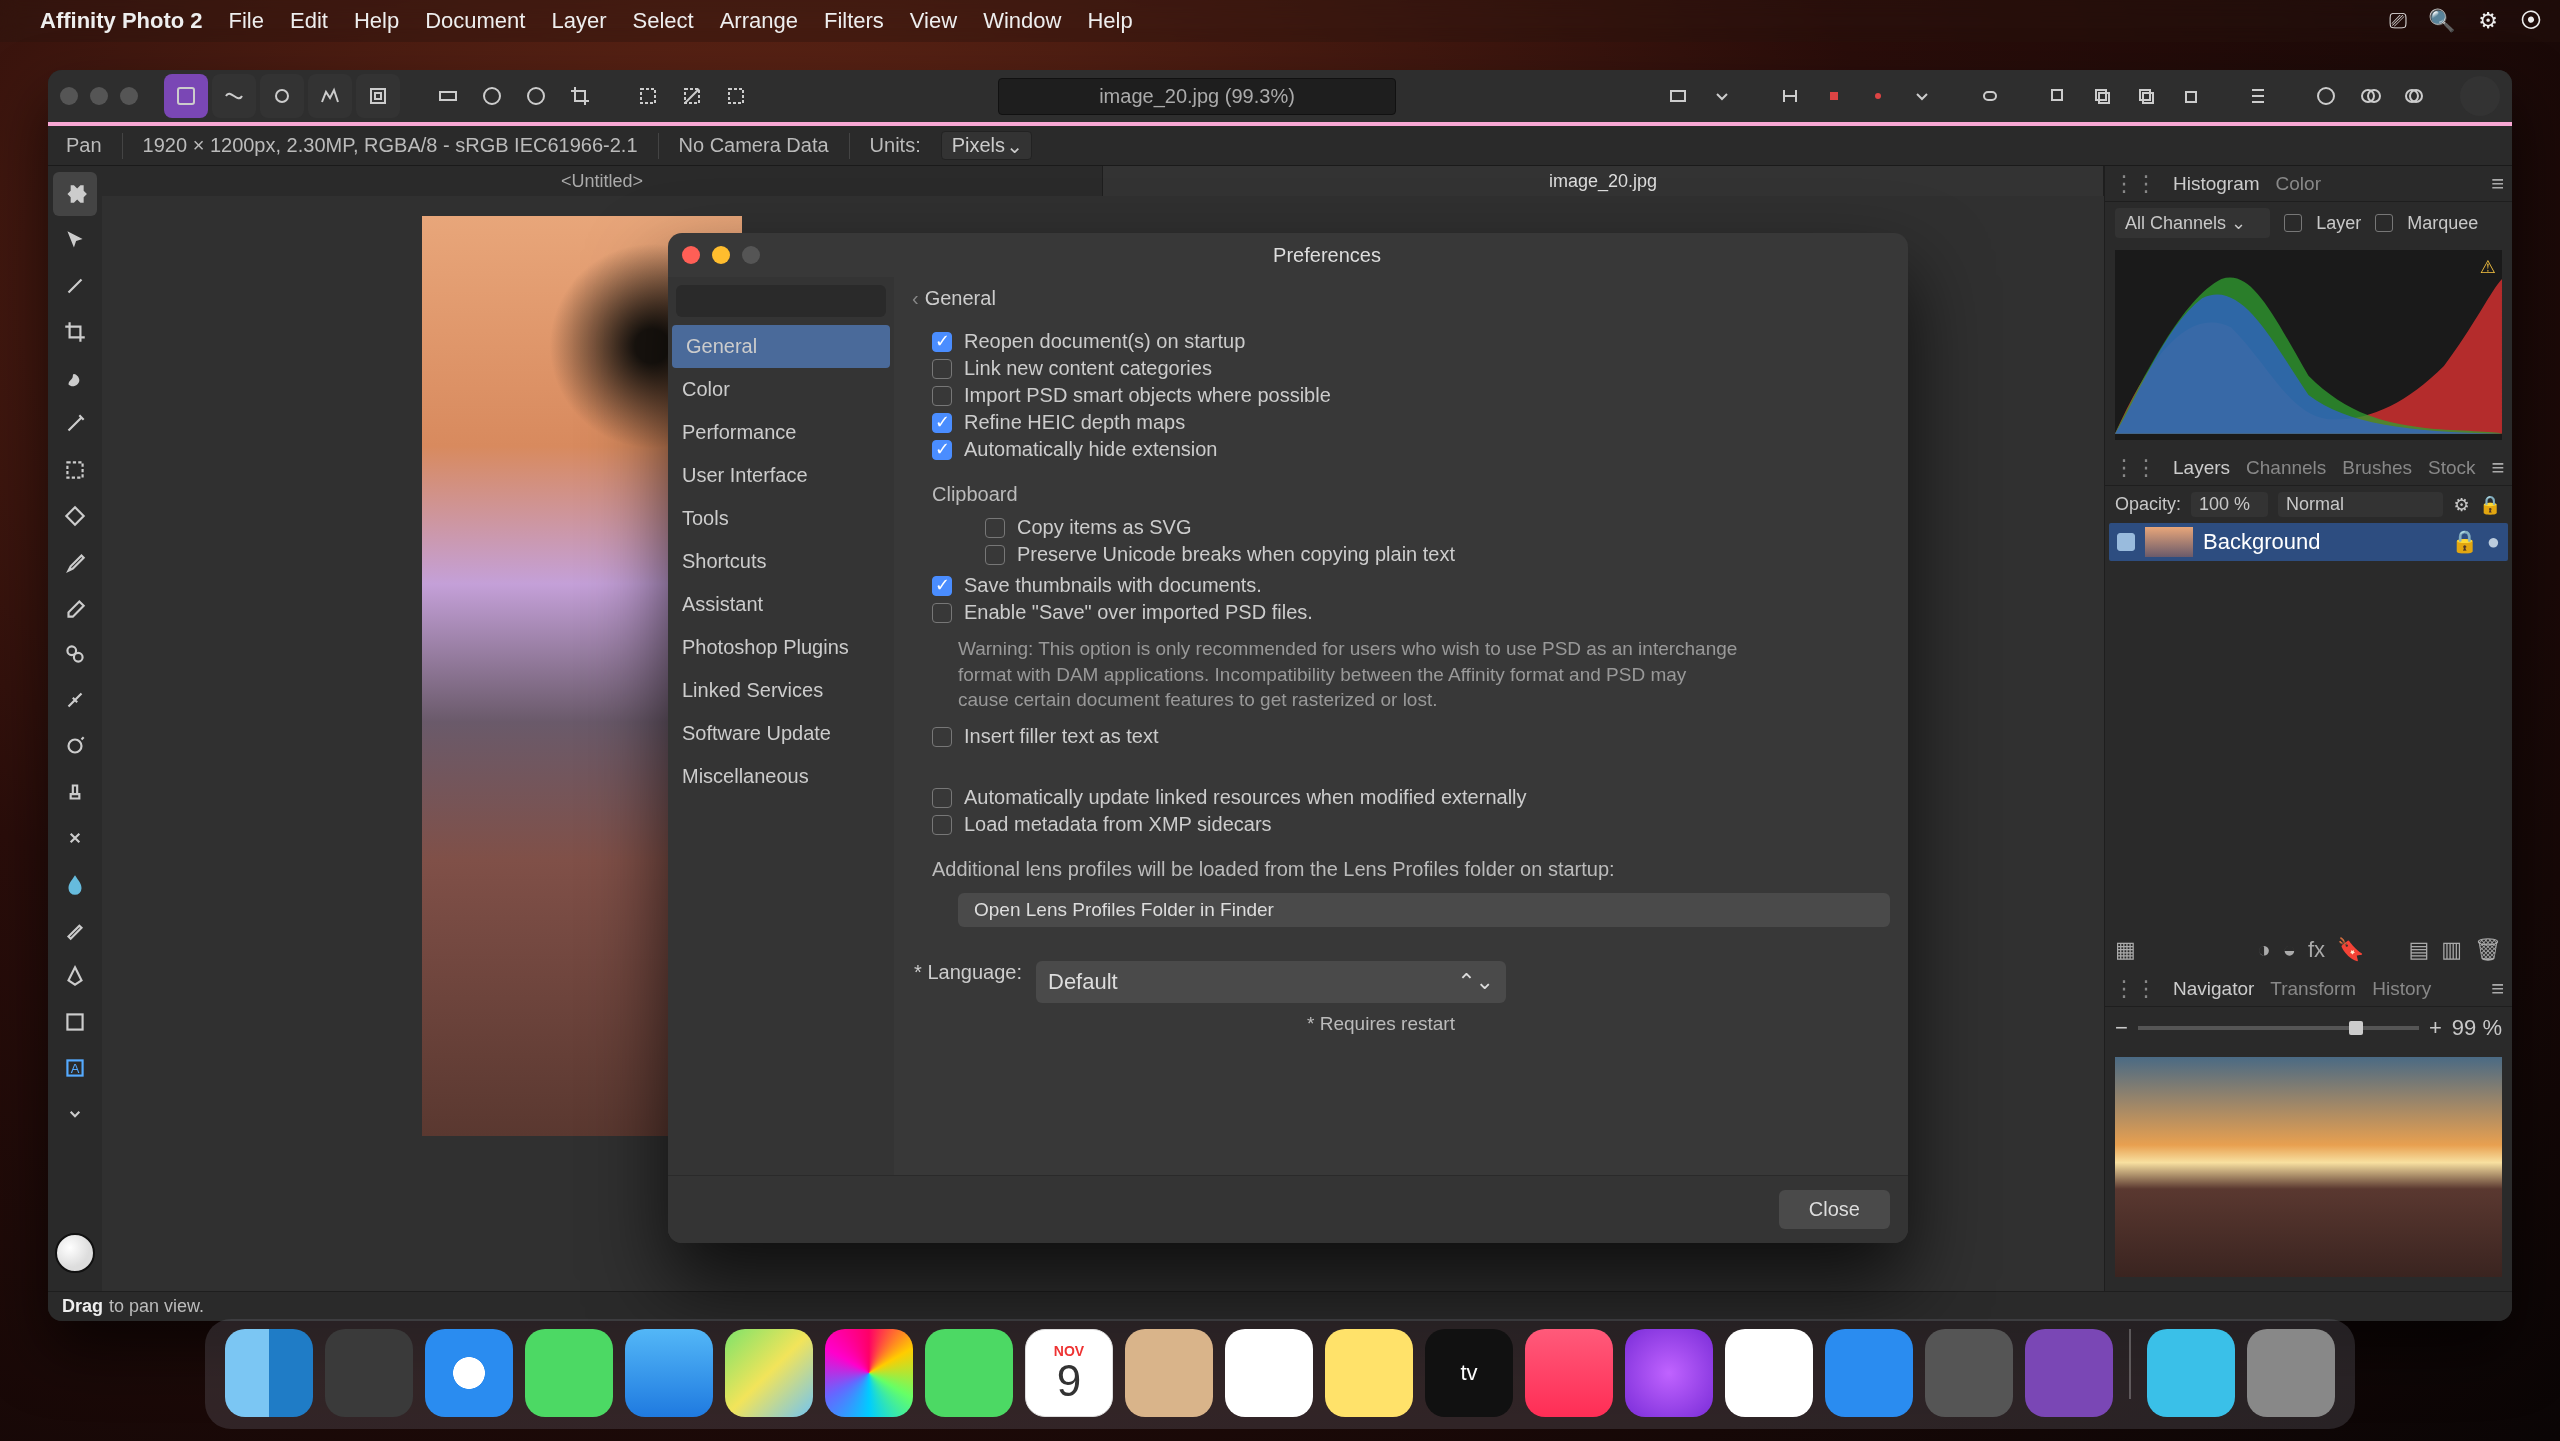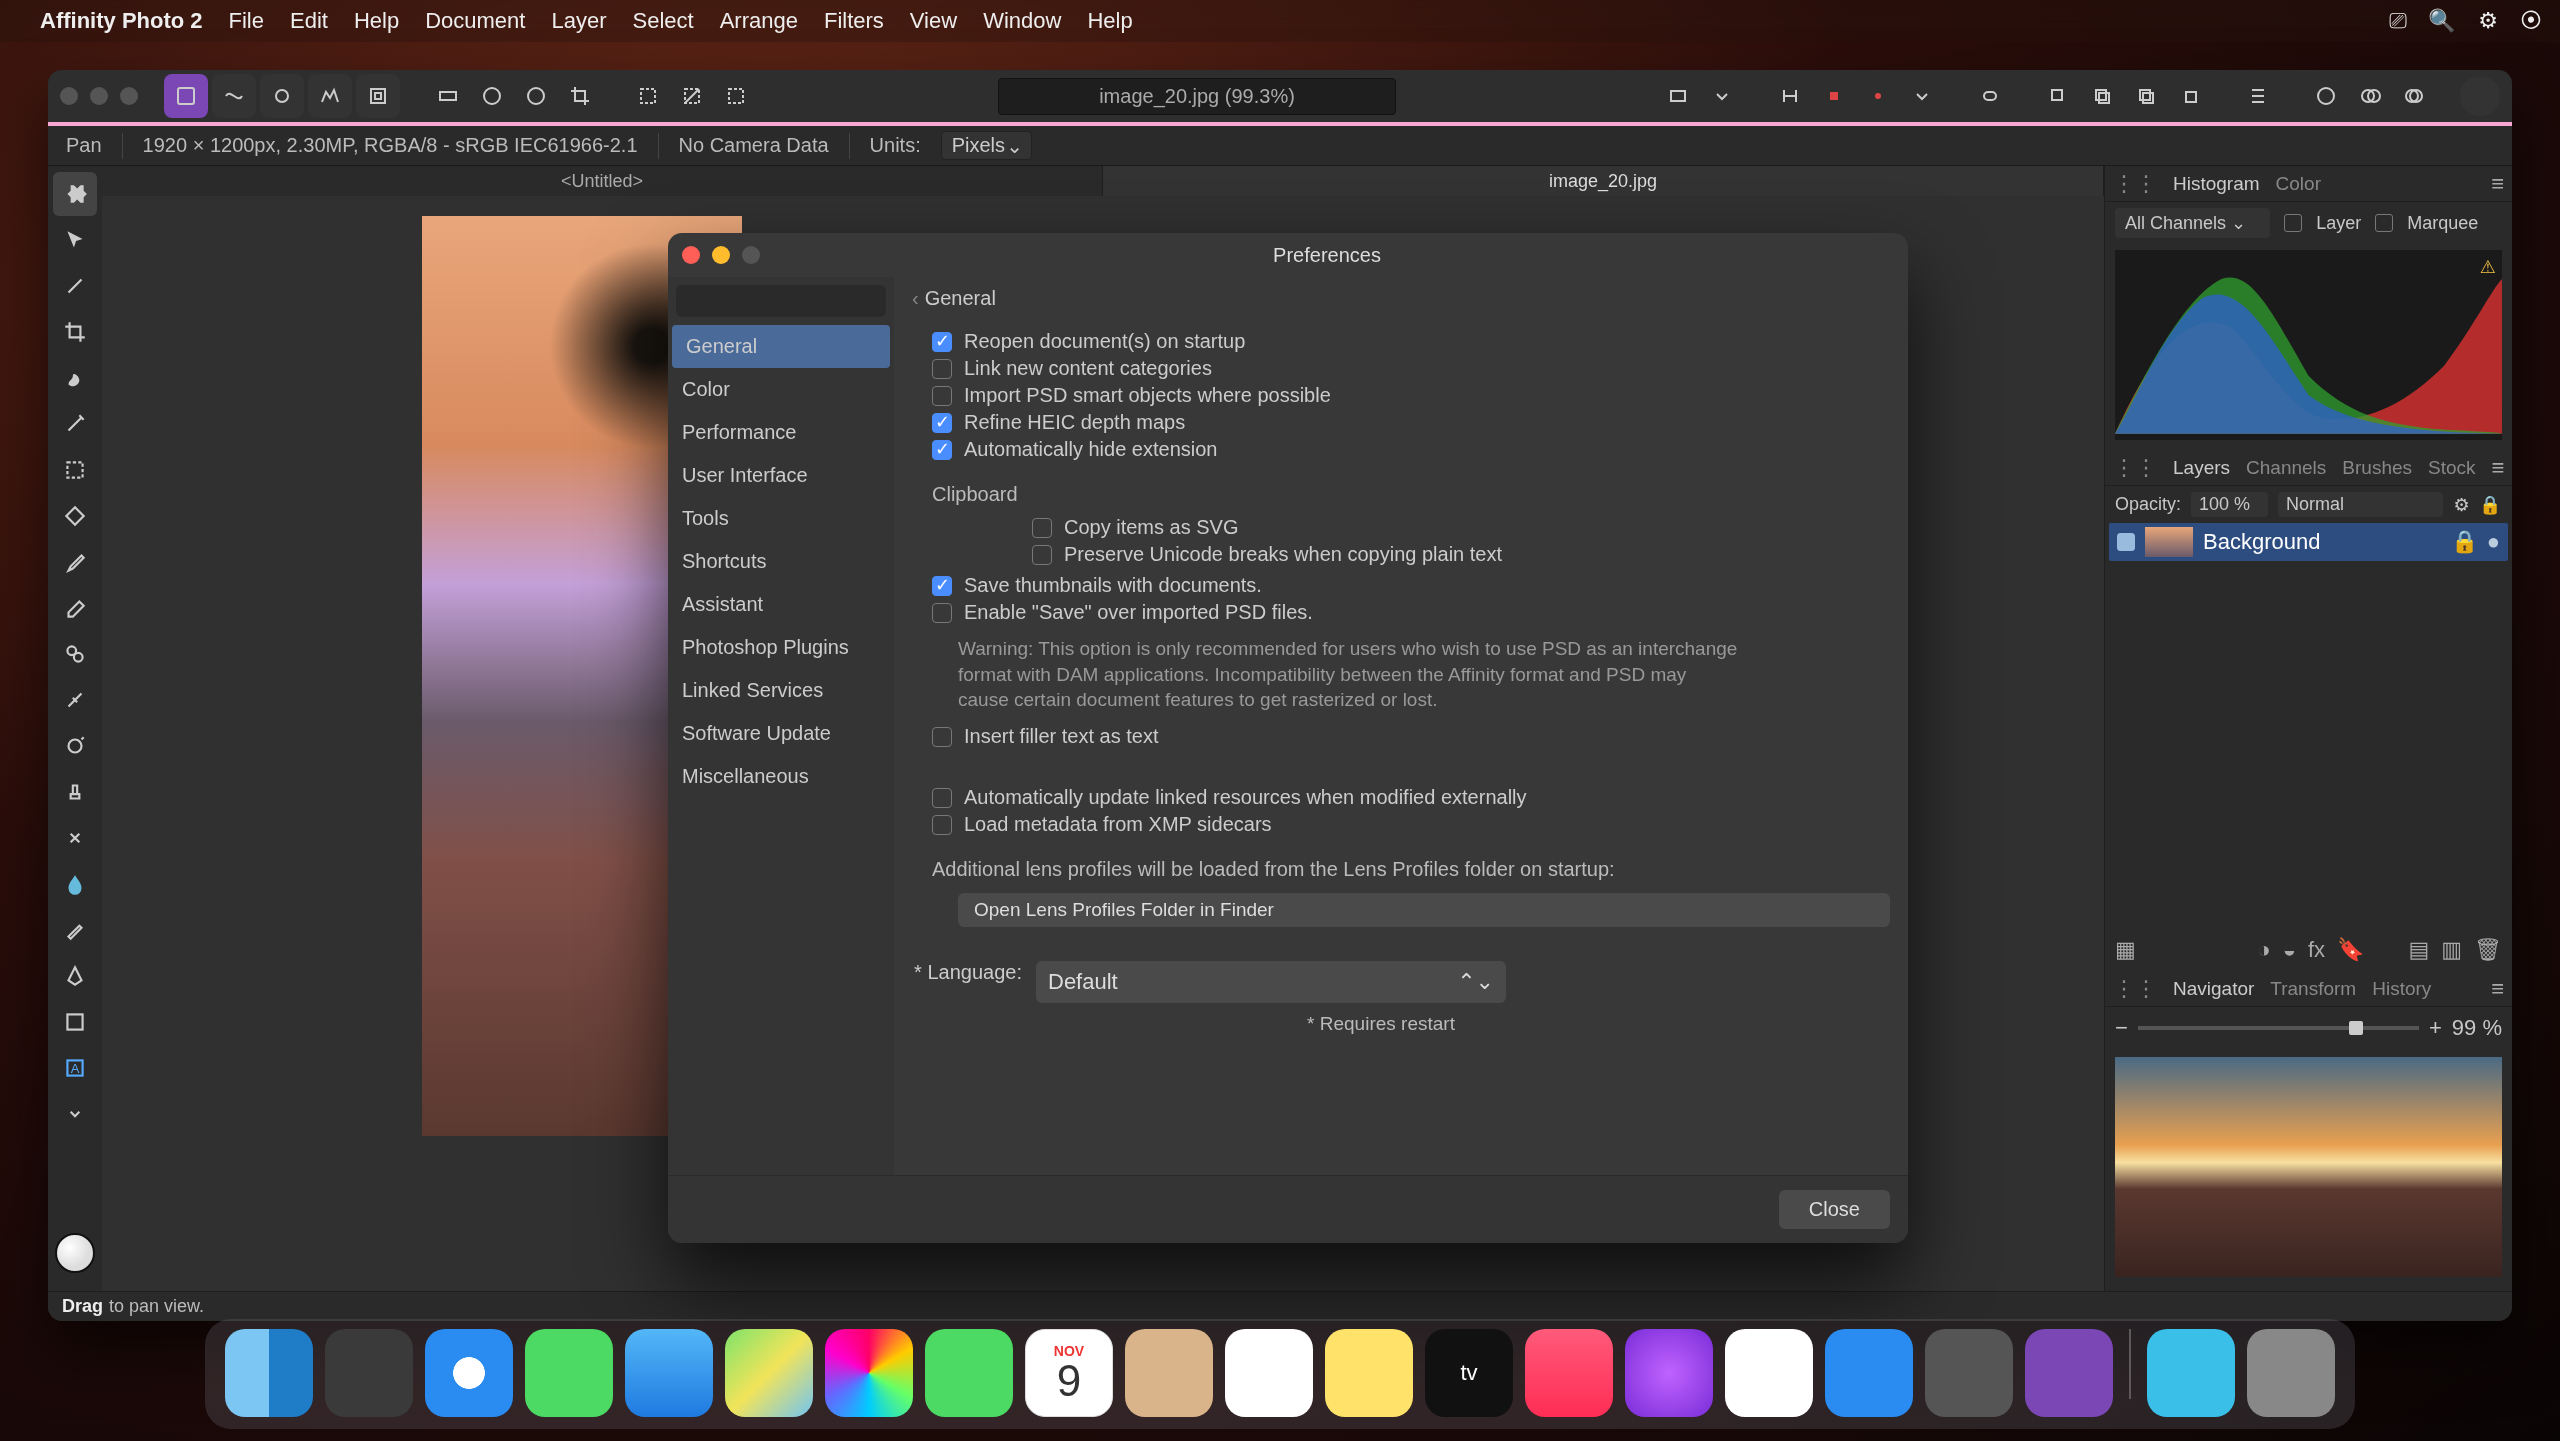--- a/index.html
+++ b/index.html
@@ -85,21 +85,21 @@
   .prefs-body { flex:1; display:flex; min-height:0; }
   .prefs-side { width:226px; background:#343434; display:flex; flex-direction:column; }
   .prefs-search { margin:8px; background:#2a2a2a; border-radius:6px; height:32px; display:flex; align-items:center; padding:0 8px; }
   .prefs-search svg { width:18px; height:18px; stroke:#888; fill:none; }
   .prefs-cat { padding:10px 14px; color:#ccc; font-size:20px; }
   .prefs-cat.active { background:#4a6a9a; border-radius:4px; margin:0 4px; }
   .prefs-main { flex:1; padding:10px 18px 18px 18px; display:flex; flex-direction:column; overflow:auto; }
   .prefs-crumb { color:#ccc; font-size:20px; margin-bottom:16px; }
   .prefs-crumb .chev { color:#888; margin-right:6px; }
   .opt-row { display:flex; align-items:flex-start; gap:12px; margin:4px 0 4px 20px; font-size:20px; color:#ccc; }
-  .opt-row.indent { margin-left:72px;padding-left:48px; }
+  .opt-row.indent { margin-left:25px;padding-left:48px; }
   .cb { width:20px; height:20px; border-radius:4px; border:1px solid #777; flex:none; margin-top:2px; position:relative; }
   .cb.on { background:#4a8dff; border-color:#4a8dff; }
   .cb.on::after { content:"✓"; color:#fff; position:absolute; left:2px; top:-3px; font-size:18px; }
   .section-h { color:#bbb; margin:18px 0 6px 20px; font-size:20px; }
   .help-text { color:#999; font-size:19px; margin:8px 0 8px 46px; max-width:780px; line-height:1.35; }
   .lens-btn { background:#4a4a4a; border-radius:6px; padding:6px 16px; color:#ddd; font-size:19px; margin:6px 0 6px 46px; display:inline-block; }
   .lang-row { display:flex; align-items:flex-start; gap:14px; margin:28px 0 4px 0; }
   .lang-row .lbl { color:#ccc; font-size:20px; text-align:right; width:110px; }
   .lang-select { flex:1; max-width:470px; background:#4a4a4a; border-radius:6px; padding:8px 12px; color:#ddd; display:flex; justify-content:space-between; }
   .restart-note { text-align:center; color:#bbb; font-size:19px; margin-right:40px; margin-top:6px; }

